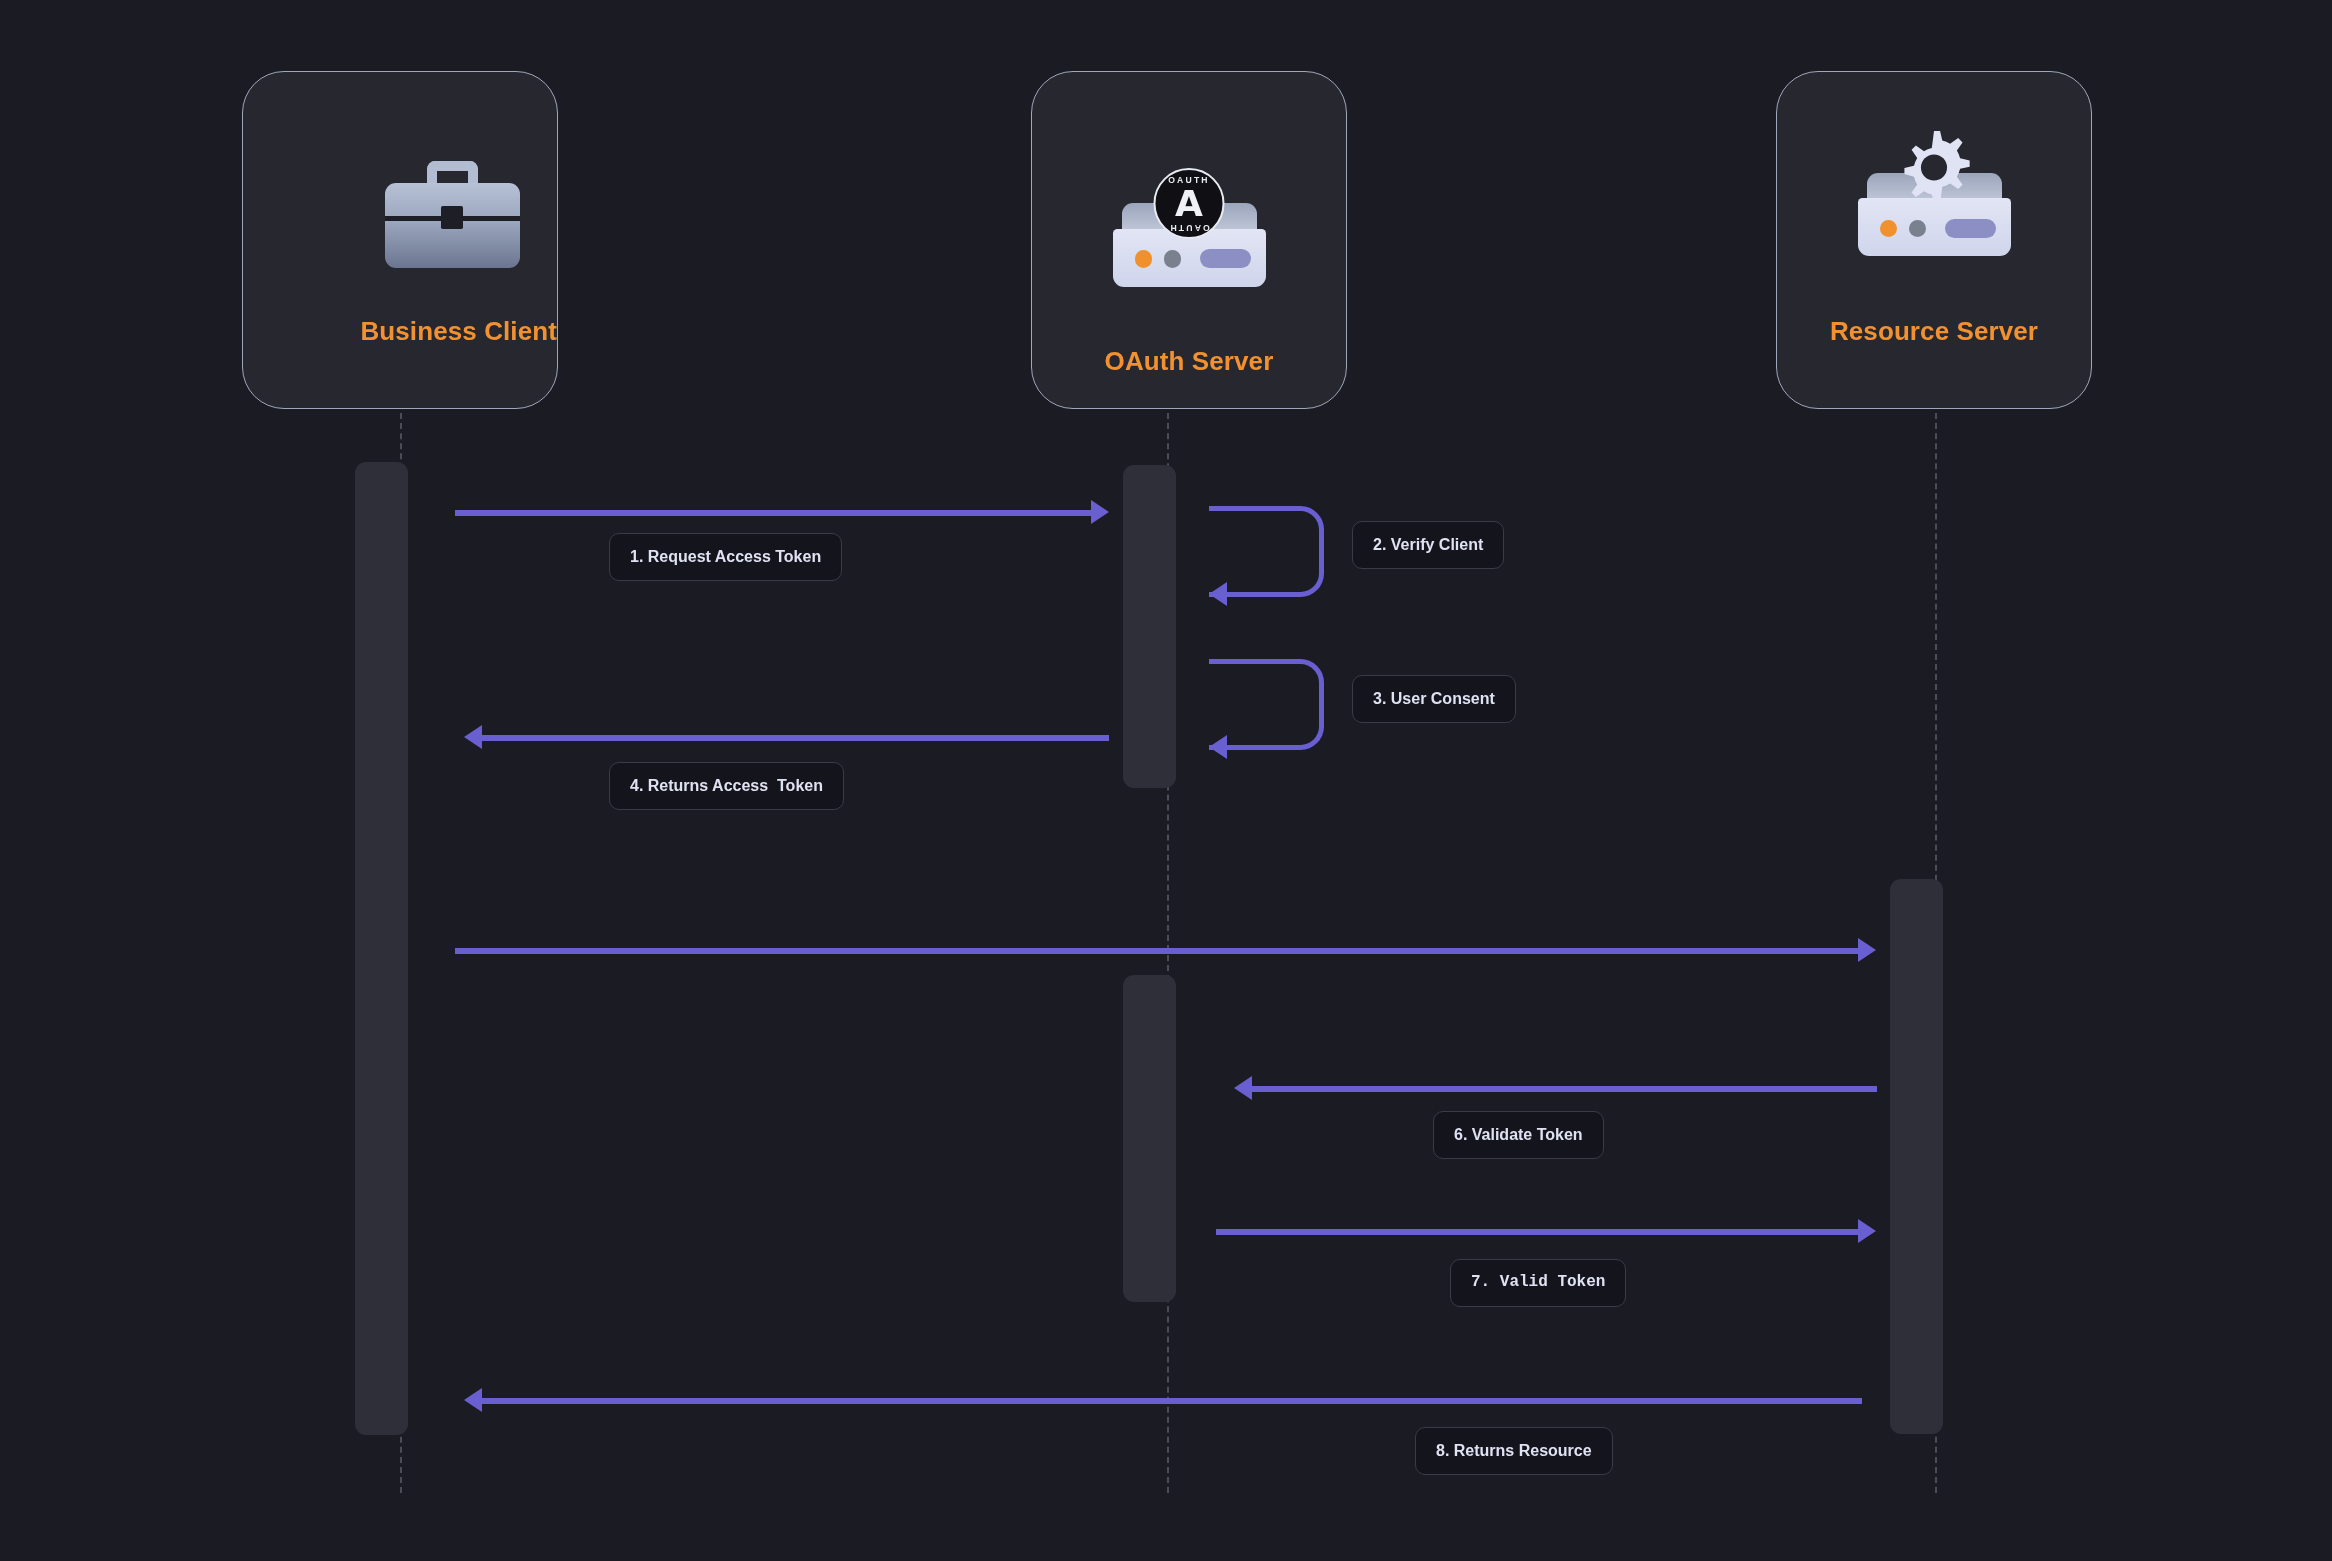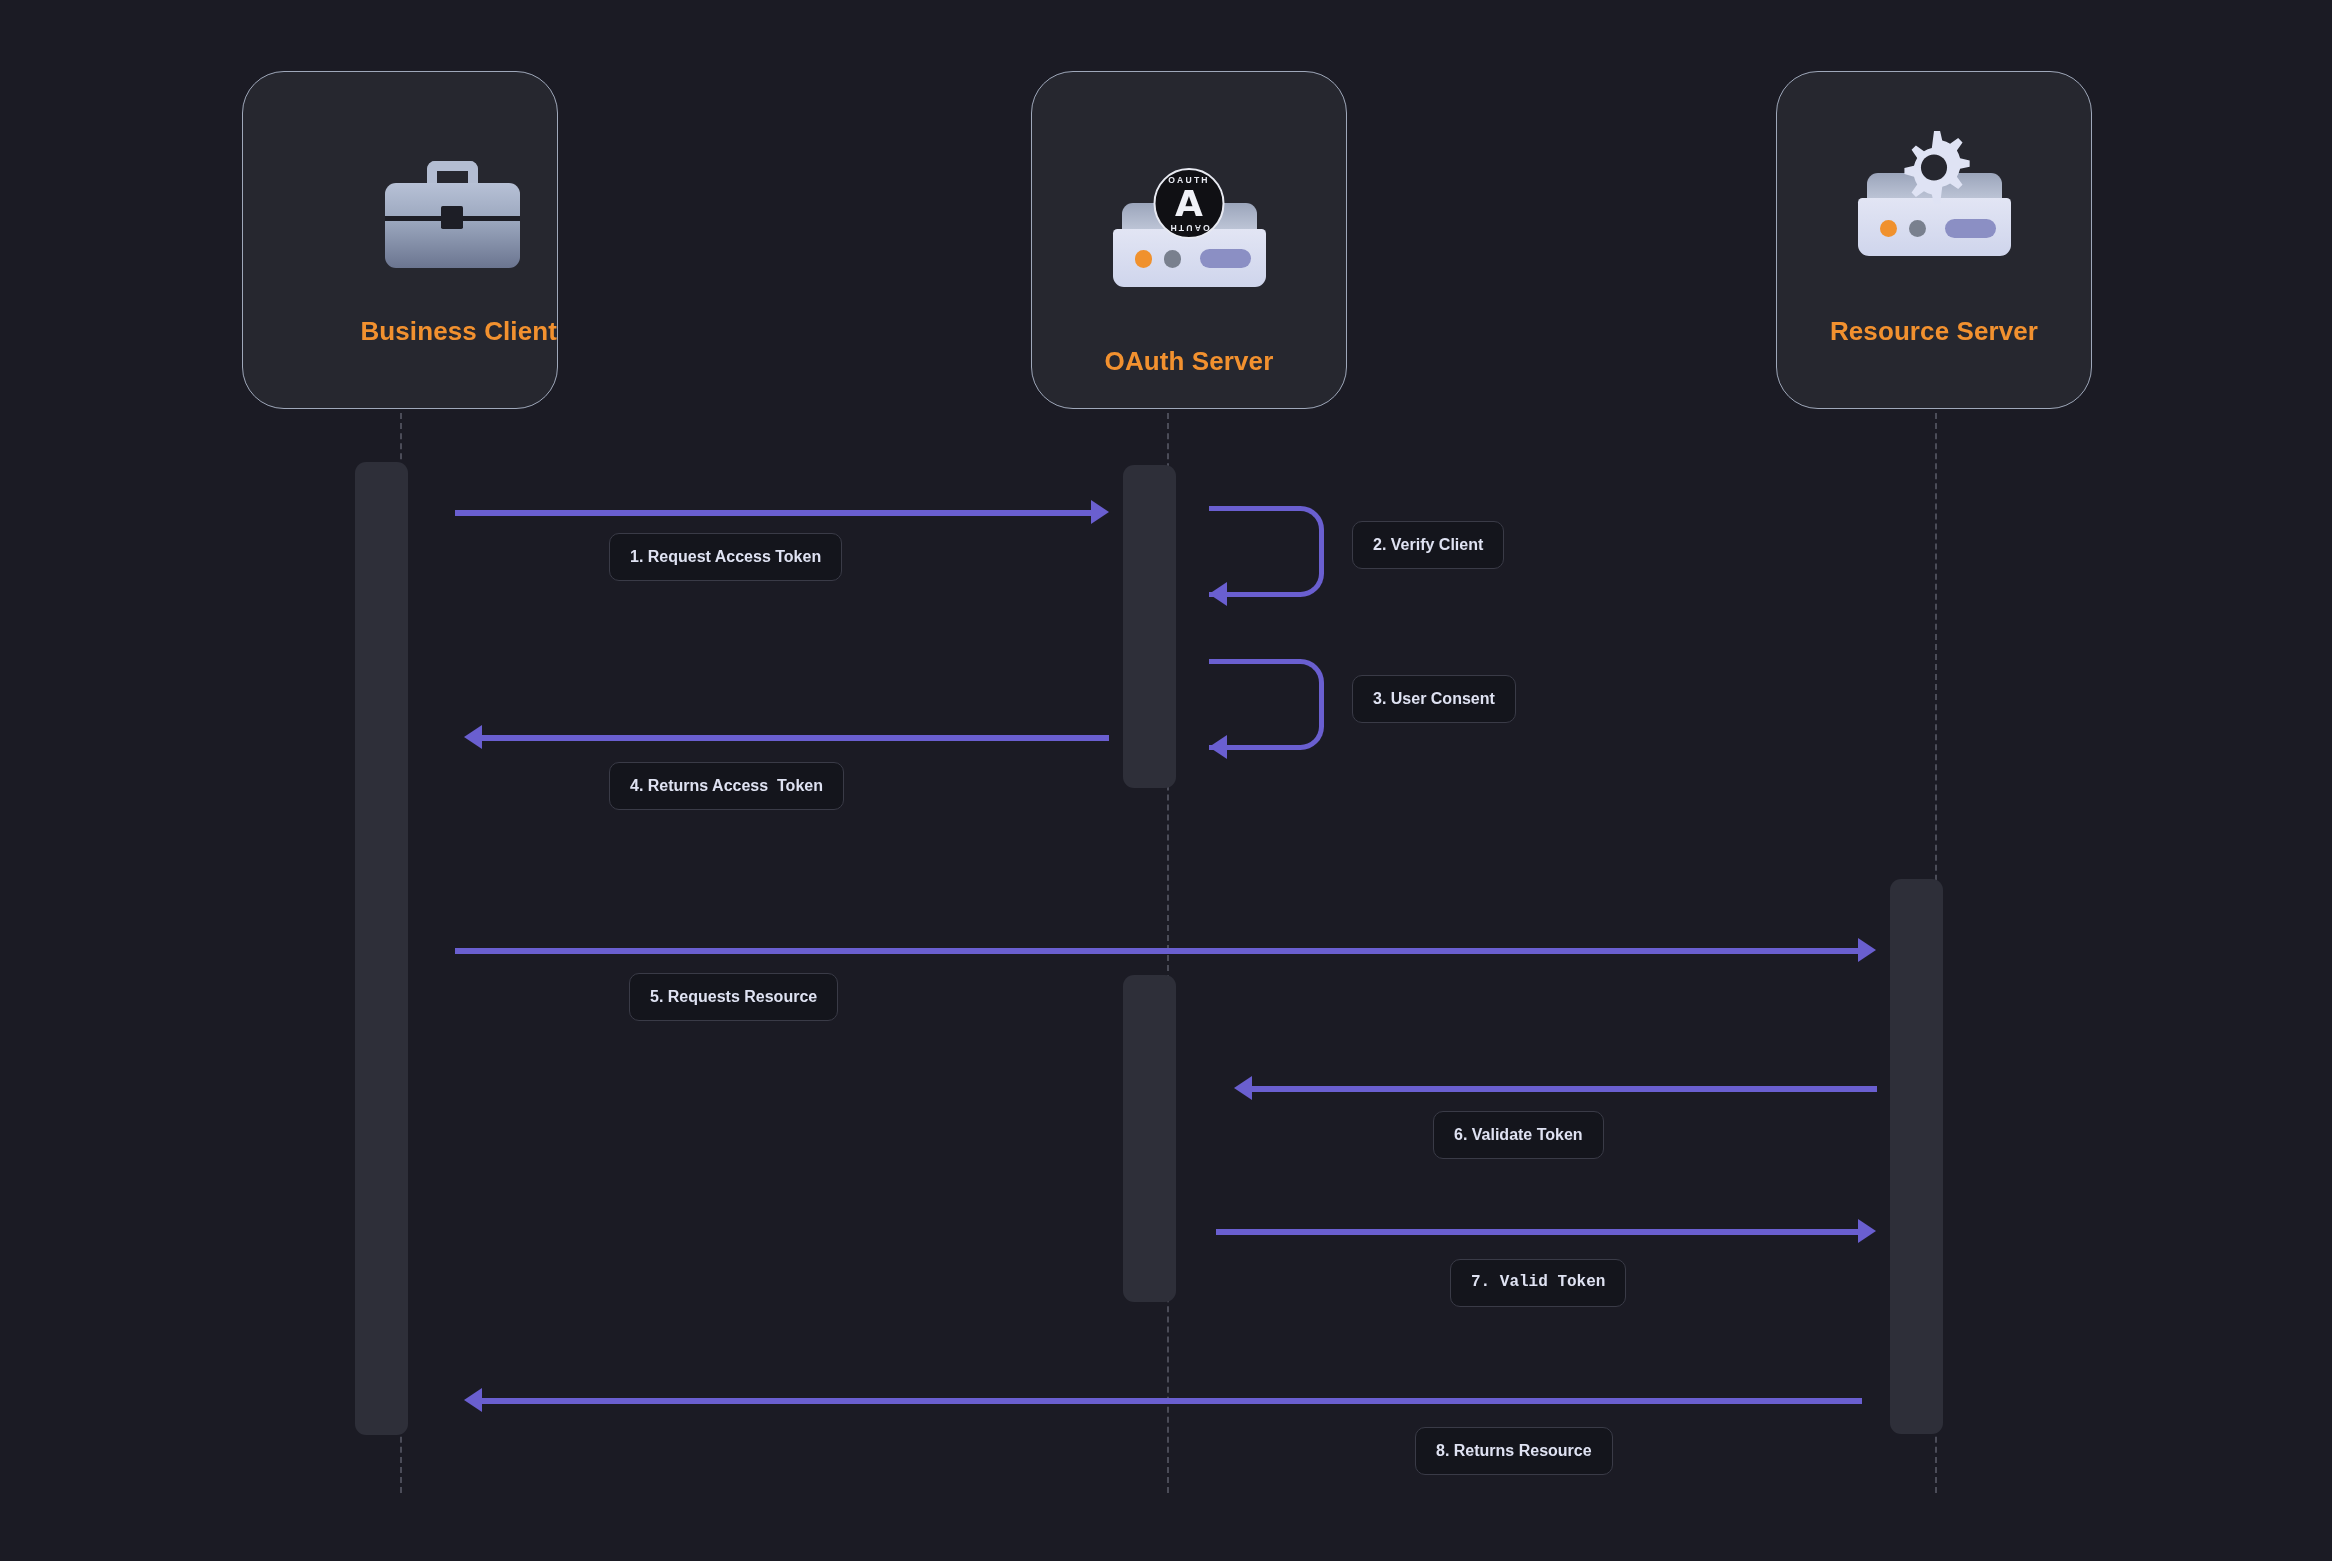--- a/index.html
+++ b/index.html
@@ -230,21 +230,20 @@
   <div class="selfloop" style="left:1209px; top:659px; width:115px; height:91px;"></div>
   <div class="arrow-l" style="left:1209px; top:735px;"></div>
   <div class="chip" style="left:1352px; top:675px;text-align:center;">3. User Consent</div>
 
   <div class="msg-line" style="left:482px; top:735px; width:627px;"></div>
   <div class="arrow-l" style="left:464px; top:725px;"></div>
   <div class="chip" style="left:609px; top:762px;">4. Returns Access  Token</div>
 
   <div class="msg-line" style="left:455px; top:948px; width:1404px;"></div>
   <div class="arrow-r" style="left:1858px; top:938px;"></div>
-  <div class="chip" style="left:629px; top:973px;">5. Requests Resource</div>
 
   <div class="msg-line" style="left:1252px; top:1086px; width:625px;"></div>
   <div class="arrow-l" style="left:1234px; top:1076px;"></div>
   <div class="chip" style="left:1433px; top:1111px;">6. Validate Token</div>
 
   <div class="msg-line" style="left:1216px; top:1229px; width:642px;"></div>
   <div class="arrow-r" style="left:1858px; top:1219px;"></div>
   <div class="chip" style="left:1450px; top:1259px;font-family:Liberation Mono, monospace;">7. Valid Token</div>
 
   <div class="msg-line" style="left:482px; top:1398px; width:1380px;"></div>

